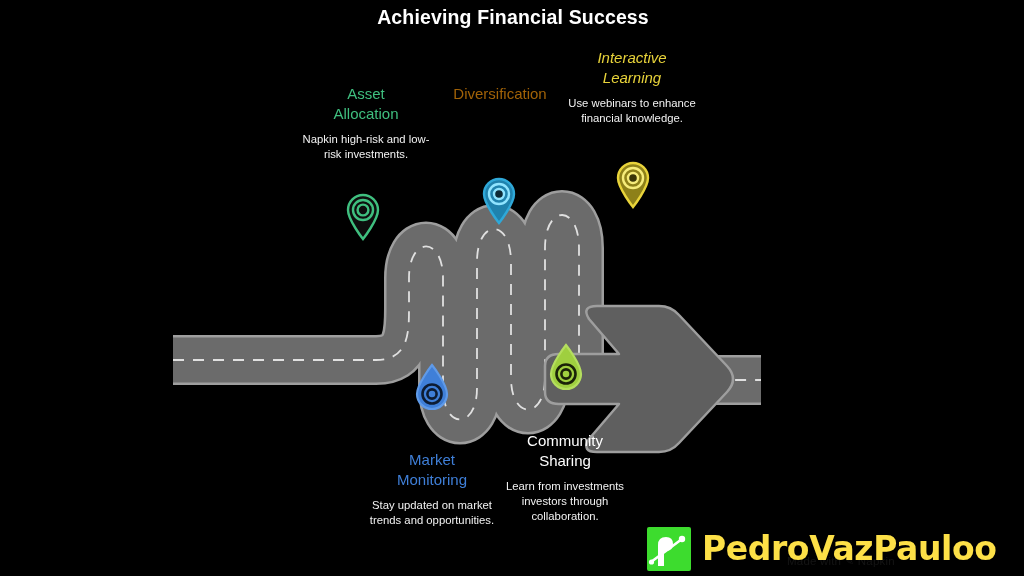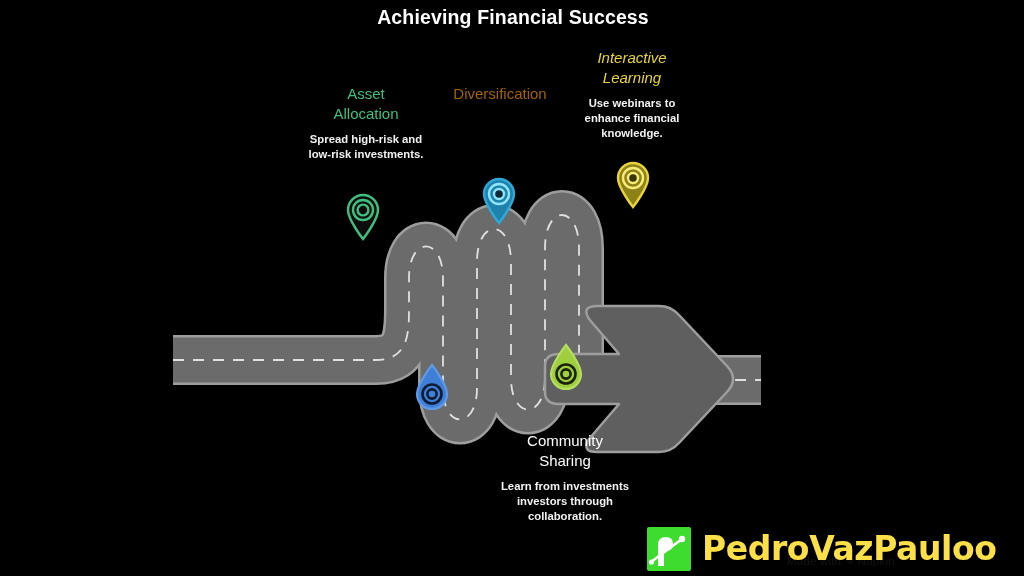--- a/index.html
+++ b/index.html
@@ -55,21 +55,21 @@
     font-weight: normal;
     line-height: 19.5px;
     margin: 0 0 9px 0;
     white-space: pre-line;
   }
   .callout .c-desc {
     font-size: 11.3px;
     color: #f2f2f2;
     line-height: 15.2px;
     margin: 0;
-    font-weight: bold;
+    font-weight: normal;
   }
 
   
   #callout-asset        { left: 299px; top: 84px;  width: 132px; }
   #callout-diversify    { left: 430px; top: 84px;  width: 138px; }
   #callout-interactive  { left: 564px; top: 48px;  width: 134px; }
   #callout-market       { left: 364px; top: 450px; width: 134px; }
   #callout-community    { left: 497px; top: 431px; width: 134px; }
 
   
@@ -199,33 +199,38 @@
     <g transform="rotate(180 20 24)">
       <path d="M20 46 C20 46 35 27 35 17 A15 15 0 1 0 5 17 C5 27 20 46 20 46 Z" fill="#9fcf3f" stroke="#b4de5e" stroke-width="2.2"></path>
       <circle cx="20" cy="17" r="9.5" fill="none" stroke="#1a2208" stroke-width="2.6"></circle>
       <circle cx="20" cy="17" r="4.6" fill="none" stroke="#1a2208" stroke-width="2.6"></circle>
     </g>
   </svg>
 
   <div class="callout" id="callout-asset">
     <div class="c-title" style="color:#3fbf7f;">Asset
 Allocation</div>
-    <div class="c-desc">Spread high-risk and low-risk investments.</div>
+    <div class="c-desc">Napkin high-risk and low-risk investments.</div>
   </div>
 
   <div class="callout" id="callout-diversify">
     <div class="c-title" style="color:#a16207;">Diversification</div>
   </div>
 
   <div class="callout" id="callout-interactive">
     <div class="c-title" style="color:#e8d33a;font-style:italic;">Interactive
 Learning</div>
     <div class="c-desc">Use webinars to enhance financial knowledge.</div>
   </div>
 
+  <div class="callout" id="callout-market">
+    <div class="c-title" style="color:#3f7fd8;">Market
+Monitoring</div>
+    <div class="c-desc">Stay updated on market trends and opportunities.</div>
+  </div>
 
   <div class="callout" id="callout-community">
     <div class="c-title" style="color:#ffffff;">Community
 Sharing</div>
     <div class="c-desc">Learn from investments investors through collaboration.</div>
   </div>
 
   <div id="watermark">Made with ✎ Napkin</div>
 
   <div id="logo">

